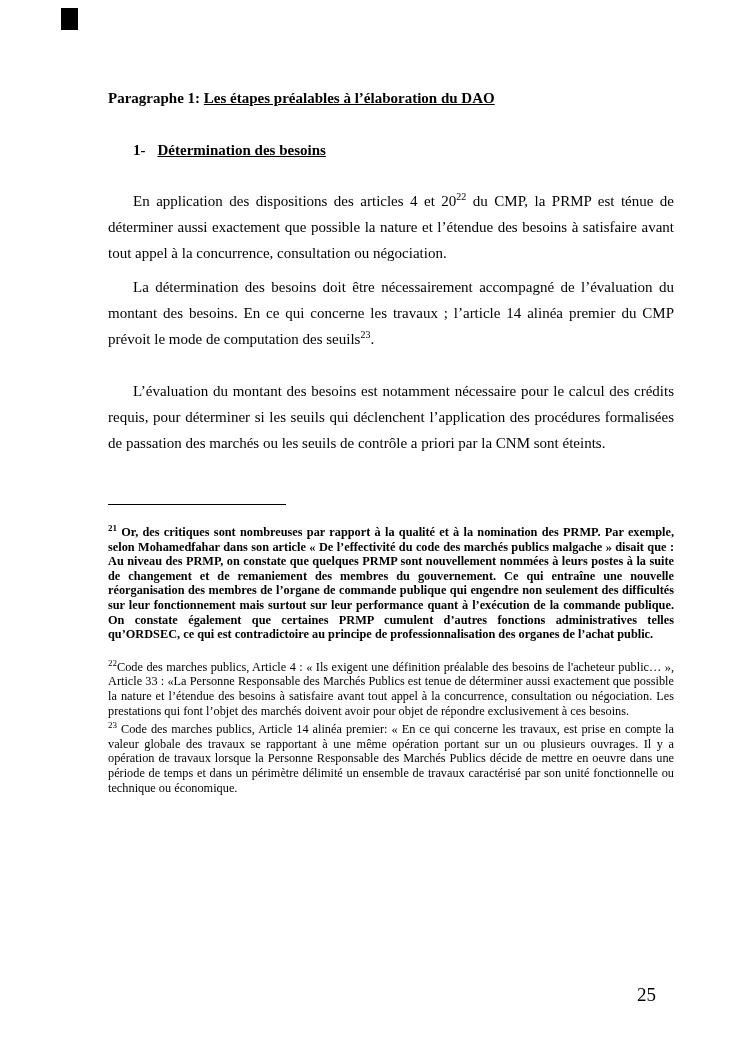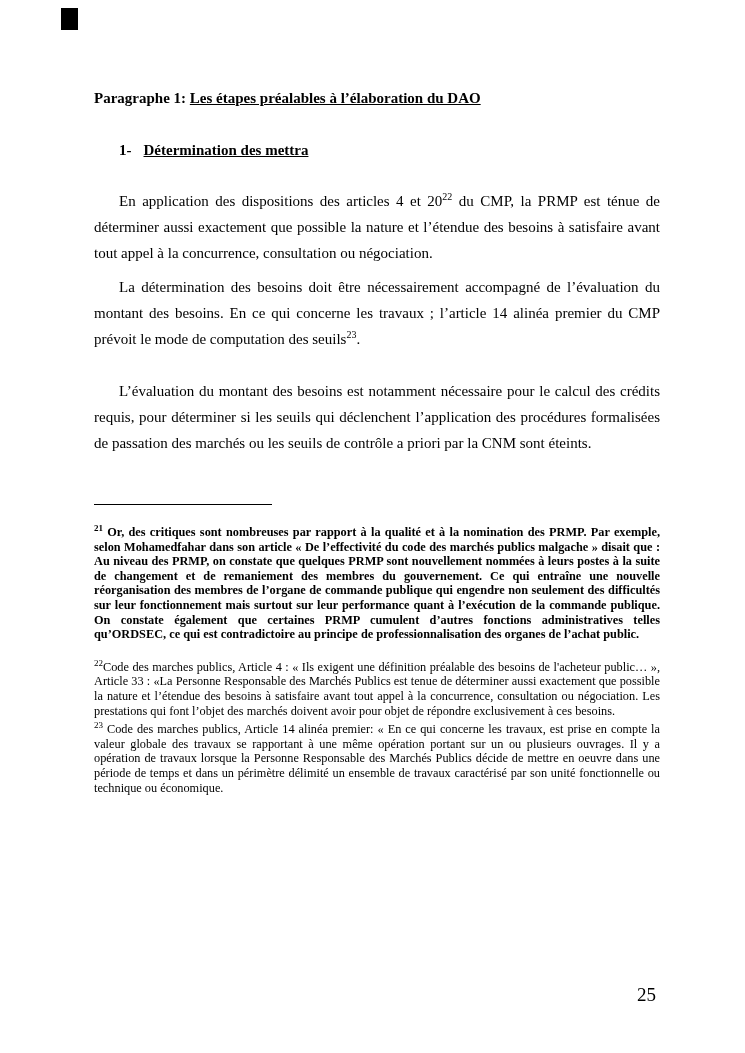--- a/index.html
+++ b/index.html
@@ -15,21 +15,21 @@
   .scan-mark {
     position: absolute;
     left: 61px;
     top: 8px;
     width: 17px;
     height: 22px;
     background: #000000;
   }
   .content {
     position: absolute;
-    left: 94px;
+    left: 108px;
     top: 88px;
     width: 566px;
   }
   .title {
     margin: 0 0 32px 0;
     font-size: 15px;
     font-weight: bold;
     line-height: 20px;
   }
   .u { text-decoration: underline; }
@@ -86,21 +86,21 @@
 
 <div class="page">
 
   <div class="scan-mark"></div>
 
   <div class="content">
 
     <p class="title"><span>Paragraphe 1: </span><span class="u">Les étapes préalables à l’élaboration du DAO</span></p>
 
 
-    <p class="heading"><span class="num">1-</span><span class="u">Détermination des mettra</span></p>
+    <p class="heading"><span class="num">1-</span><span class="u">Détermination des besoins</span></p>
 
     <p class="body-p"><span>En application des dispositions des articles 4 et 20</span><sup class="body-sup">22</sup><span> du CMP, la PRMP est ténue de déterminer aussi exactement que possible la nature et l’étendue des besoins à satisfaire avant tout appel à la concurrence, consultation ou négociation.</span></p>
 
     <p class="body-p mb-26"><span>La détermination des besoins doit être nécessairement accompagné de l’évaluation du montant des besoins. En ce qui concerne les travaux ; l’article 14 alinéa premier du CMP prévoit le mode de computation des seuils</span><sup class="body-sup">23</sup><span>.</span></p>
 
     <p class="body-p mb-26">L’évaluation du montant des besoins est notamment nécessaire pour le calcul des crédits requis, pour déterminer si les seuils qui déclenchent l’application des procédures formalisées de passation des marchés ou les seuils de contrôle a priori par la CNM sont éteints.</p>
 
 
     <div class="fn-rule"></div>
 

